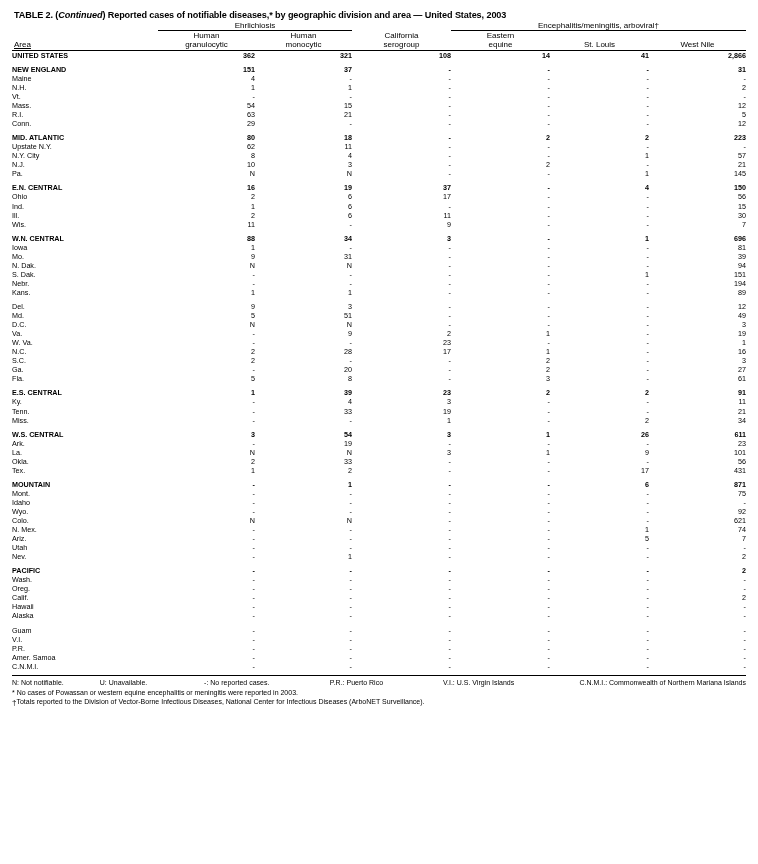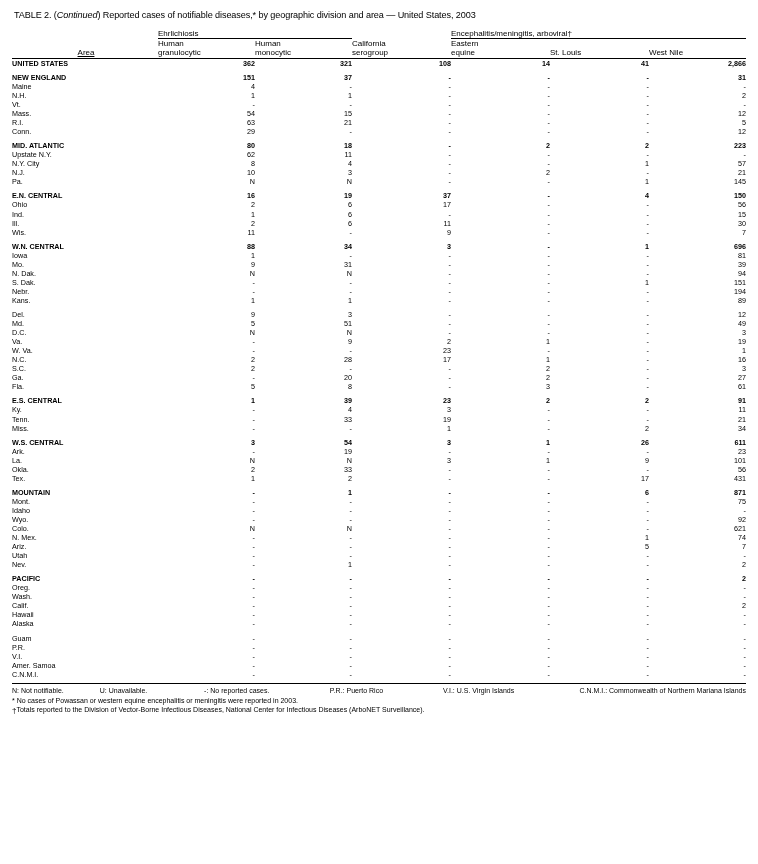--- a/index.html
+++ b/index.html
@@ -17,22 +17,22 @@
   }
   .page {
     position: relative;
     width: 758px;
     height: 864px;
     padding: 10px 12px 0 12px;
     box-sizing: border-box;
   }
   .title {
     font-size: 9.1px;
-    font-weight: normal;
-    margin: 0 0 9px 2px;
+    font-weight: bold;
+    margin: 0 0 1px 2px;
     letter-spacing: -0.1px;
   }
   .title .ital { font-style: italic; }
 
   table.main {
     width: 734px;
     border-collapse: collapse;
     table-layout: fixed;
   }
   table.main td, table.main th {
@@ -44,38 +44,39 @@
   
   col.area { width: 146px; }
   col.c1 { width: 97px; }
   col.c2 { width: 97px; }
   col.c3 { width: 99px; }
   col.c4 { width: 99px; }
   col.c5 { width: 99px; }
   col.c6 { width: 97px; }
 
   .grp-head {
-    text-align: left;
+    text-align: center;
     font-size: 8px;
     font-weight: bold;
     padding-bottom: 1px;
   }
   .rule-top td { border-top: 1.1px solid #000; height: 0; line-height: 0; font-size: 0; }
 
   .span-rule {
     border-bottom: 0.7px solid #000;
   }
   .colhead {
+    text-align: center;
     font-size: 8px;
     font-weight: bold;
     line-height: 9.4px;
     padding-bottom: 2px;
   }
   .colhead.area-h {
-    text-align: center;
+    text-align: left;
     padding-left: 2px;
     vertical-align: bottom;
     text-decoration: underline;
   }
   td.area {
     text-align: left;
     padding-left: 2px;
     white-space: nowrap;
   }
   td.num {
@@ -660,38 +661,38 @@
         <tr class="data bold">
           <td class="area">PACIFIC</td>
           <td class="num">-</td>
           <td class="num">-</td>
           <td class="num">-</td>
           <td class="num">-</td>
           <td class="num">-</td>
           <td class="num">2</td>
         </tr>
         <tr class="data">
+          <td class="area">Wash.</td>
+          <td class="num">-</td>
+          <td class="num">-</td>
+          <td class="num">-</td>
+          <td class="num">-</td>
+          <td class="num">-</td>
+          <td class="num">-</td>
+        </tr>
+        <tr class="data">
           <td class="area">Oreg.</td>
           <td class="num">-</td>
           <td class="num">-</td>
           <td class="num">-</td>
           <td class="num">-</td>
           <td class="num">-</td>
           <td class="num">-</td>
         </tr>
         <tr class="data">
-          <td class="area">Wash.</td>
-          <td class="num">-</td>
-          <td class="num">-</td>
-          <td class="num">-</td>
-          <td class="num">-</td>
-          <td class="num">-</td>
-          <td class="num">-</td>
-        </tr>
-        <tr class="data">
           <td class="area">Calif.</td>
           <td class="num">-</td>
           <td class="num">-</td>
           <td class="num">-</td>
           <td class="num">-</td>
           <td class="num">-</td>
           <td class="num">2</td>
         </tr>
         <tr class="data">
           <td class="area">Hawaii</td>
@@ -717,30 +718,30 @@
         <tr class="data">
           <td class="area">Guam</td>
           <td class="num">-</td>
           <td class="num">-</td>
           <td class="num">-</td>
           <td class="num">-</td>
           <td class="num">-</td>
           <td class="num">-</td>
         </tr>
         <tr class="data">
+          <td class="area">V.I.</td>
+          <td class="num">-</td>
+          <td class="num">-</td>
+          <td class="num">-</td>
+          <td class="num">-</td>
+          <td class="num">-</td>
+          <td class="num">-</td>
+        </tr>
+        <tr class="data">
           <td class="area">P.R.</td>
-          <td class="num">-</td>
-          <td class="num">-</td>
-          <td class="num">-</td>
-          <td class="num">-</td>
-          <td class="num">-</td>
-          <td class="num">-</td>
-        </tr>
-        <tr class="data">
-          <td class="area">V.I.</td>
           <td class="num">-</td>
           <td class="num">-</td>
           <td class="num">-</td>
           <td class="num">-</td>
           <td class="num">-</td>
           <td class="num">-</td>
         </tr>
         <tr class="data">
           <td class="area">Amer. Samoa</td>
           <td class="num">-</td>

